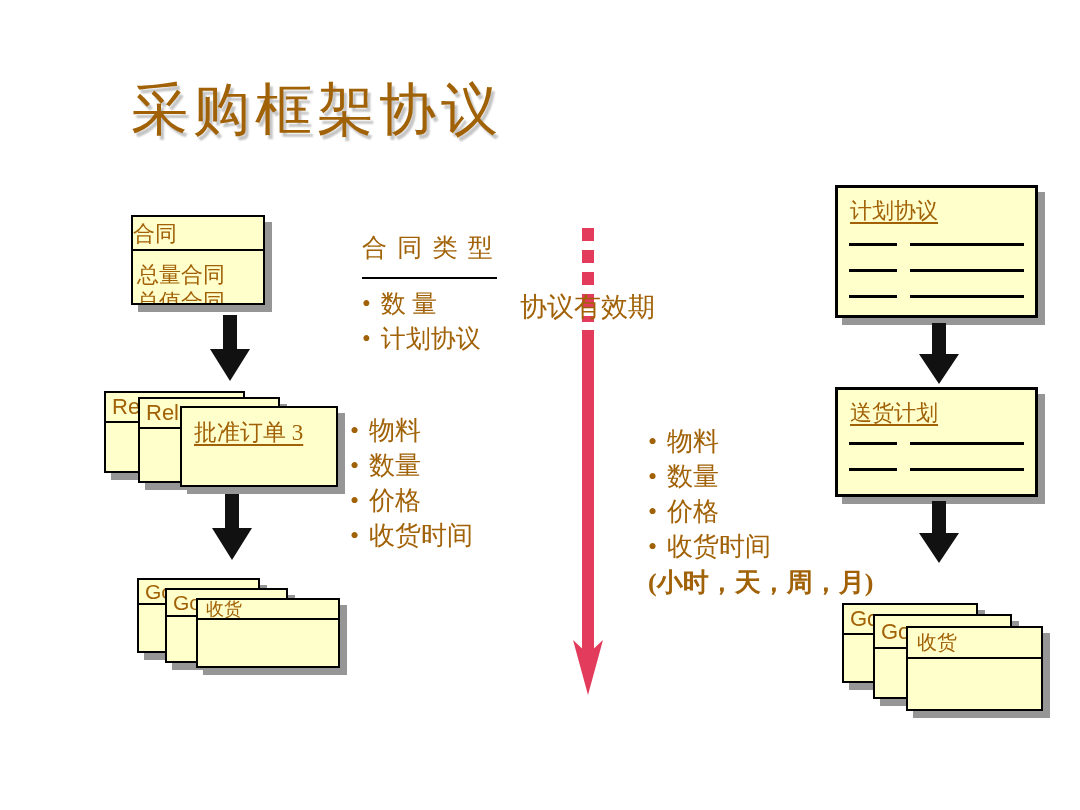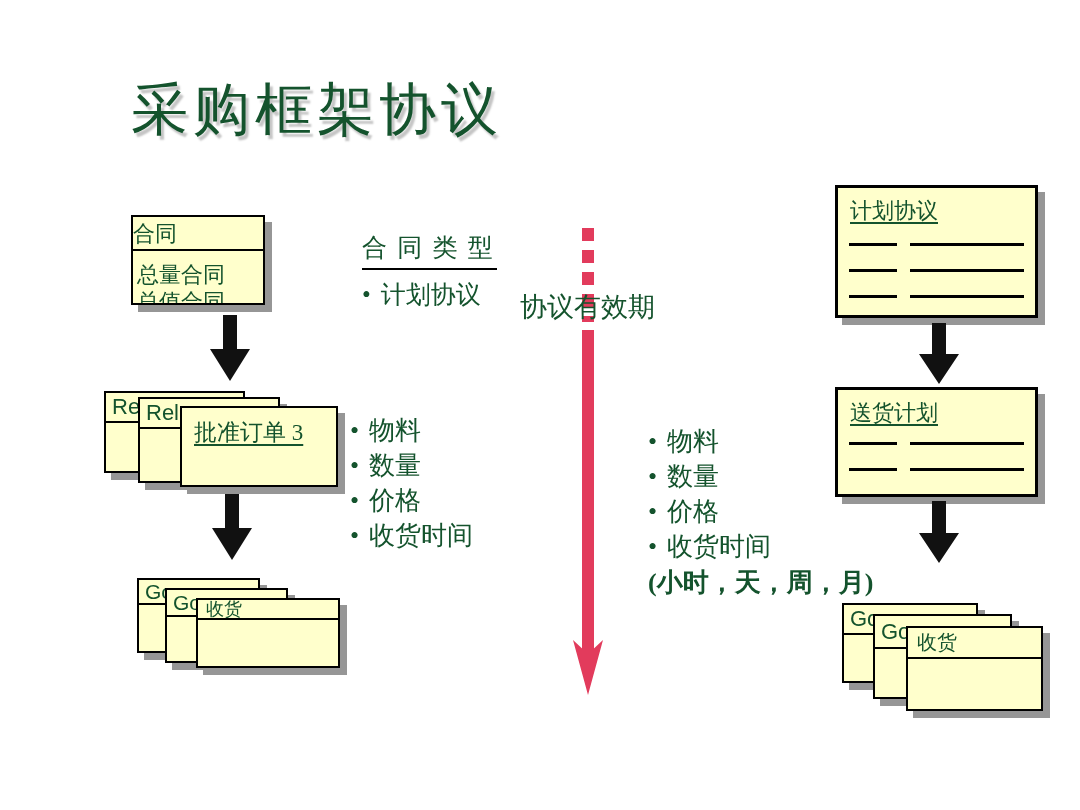--- a/index.html
+++ b/index.html
@@ -1,18 +1,18 @@
 <!DOCTYPE html>
 <html><head>
 <meta charset="utf-8">
 <style>
   html,body{margin:0;padding:0;background:#ffffff;}
   .stage{
     position:relative;width:1080px;height:810px;background:#ffffff;
-    font-family:"Liberation Serif", serif;color:#14532d;overflow:hidden;
+    font-family:"Liberation Serif", serif;color:#a16207;overflow:hidden;
   }
   .abs{position:absolute;}
 
   
   .title{
     left:131px;top:72px;font-size:57px;letter-spacing:5px;font-weight:500;
     text-shadow:3px 4px 2px #c4c4c4;white-space:nowrap;
   }
 
   
@@ -56,21 +56,21 @@
   .deliv-box{left:835px;top:387px;width:203px;height:110px;}
   .form-box .fhdr{font-size:22px;padding:8px 0 0 12px;white-space:nowrap;}
   .form-lines{display:grid;row-gap:23px;margin-top:17px;padding:0 11px;}
   .form-row{display:flex;align-items:center;gap:13px;}
   .line-short{width:48px;height:3px;background:#000;}
   .line-long{flex:1;height:3px;background:#000;}
   .deliv-box .form-lines{margin-top:14px;}
 
   
   .ct-block{left:362px;top:230px;font-size:25px;line-height:35px;}
-  .ct-head{display:inline-block;border-bottom:2px solid #000;padding:0 2px 3px 0;letter-spacing:2px;white-space:nowrap;}
+  .ct-head{display:inline-block;border-bottom:2px solid #000;padding:0 2px 12px 0;letter-spacing:2px;white-space:nowrap;}
   .blist{margin:7px 0 0 0;padding:0;list-style:none;}
   .blist li{white-space:nowrap;}
   .blist li::before{content:"\2022";margin-right:10px;}
   .validity{left:520px;top:270px;font-size:27px;white-space:nowrap;z-index:5;margin-top:19px;}
   .lbullets{left:350px;top:413px;font-size:26px;line-height:35px;}
   .rbullets{left:648px;top:424px;font-size:26px;line-height:35px;}
   .rnote{font-weight:700;white-space:nowrap;margin-top:1px;}
 
   .arrow-svg{display:block;}
   .z0{z-index:0;}
@@ -114,20 +114,21 @@
   <div class="abs ybox stack-box goLmid">
     <div class="hdr sans">Go</div>
   </div>
   <div class="abs ybox goLfront">
     <div class="hdr">收货</div>
   </div>
 
   <div class="abs ct-block">
     <div class="ct-head">合 同 类 型</div>
     <ul class="blist">
+      <li>数 量</li>
       <li>计划协议</li>
     </ul>
   </div>
 
   <div class="abs validity">协议有效期</div>
 
   <svg class="abs arrow-svg z0" style="left:568px;top:224px;" width="40" height="478" viewBox="0 0 40 478">
     <line x1="20" y1="4" x2="20" y2="98" stroke="#E23B5C" stroke-width="12" stroke-dasharray="13 9"></line>
     <line x1="20" y1="106" x2="20" y2="433" stroke="#E23B5C" stroke-width="12"></line>
     <polygon points="5,416 20,430 35,416 20,471" fill="#E23B5C"></polygon>

